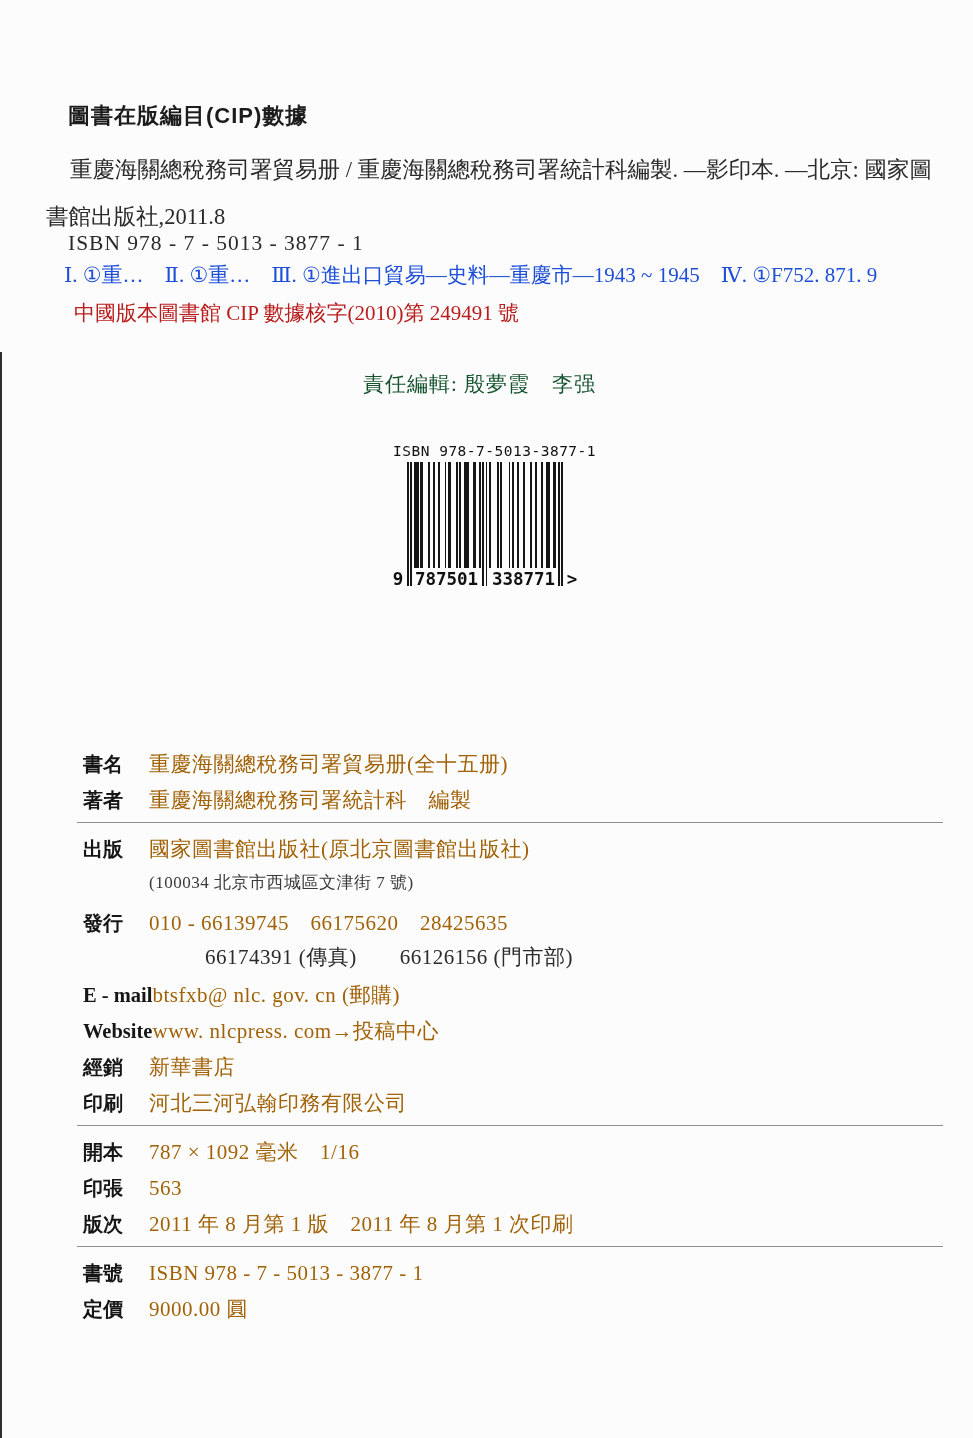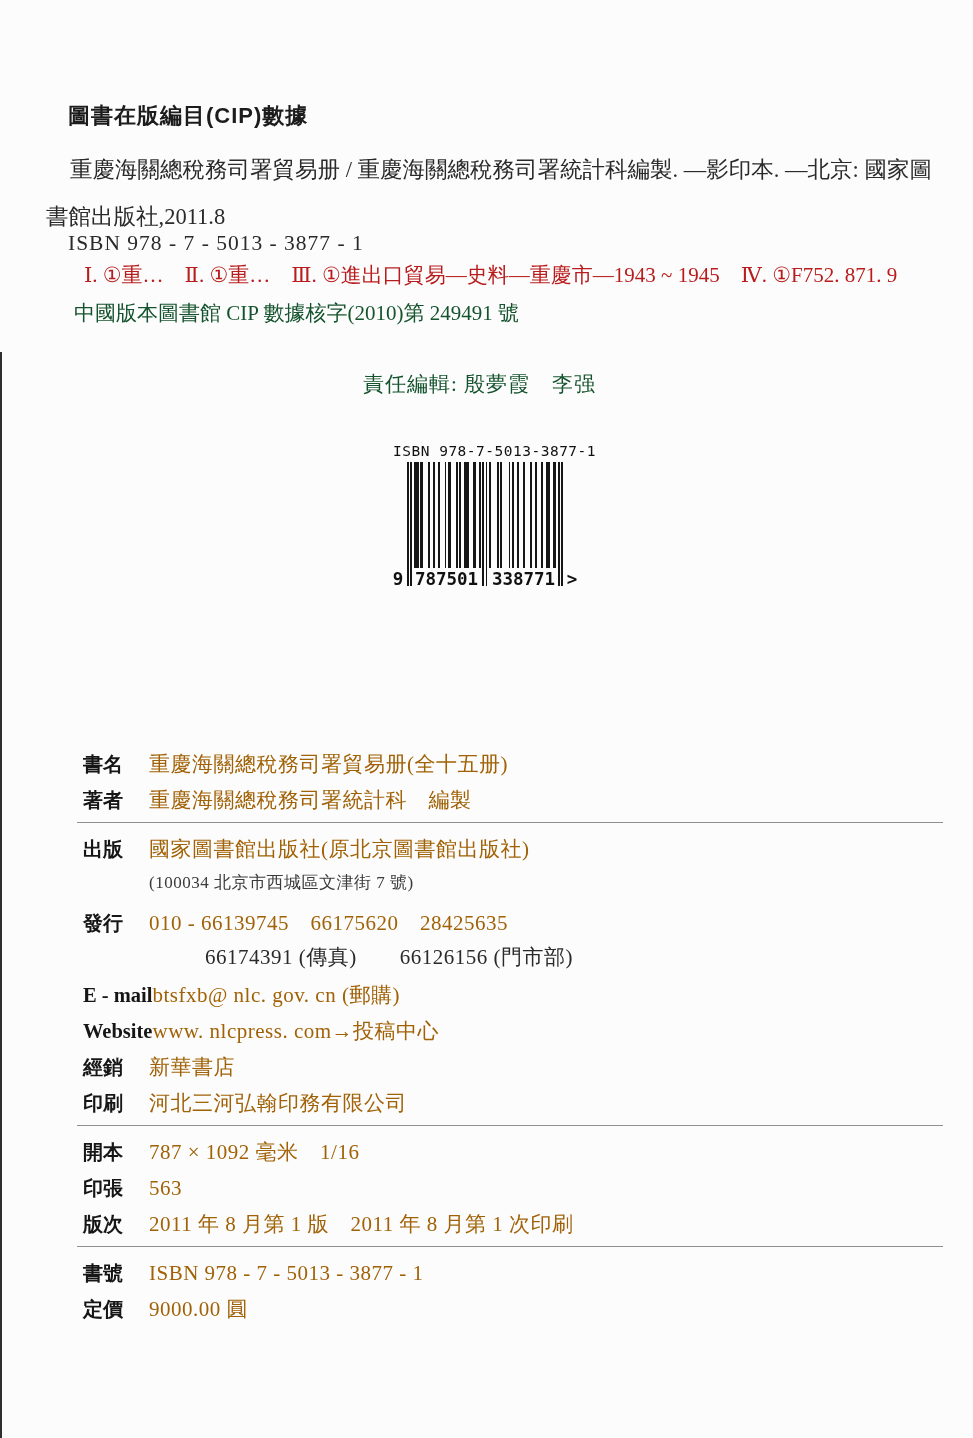--- a/index.html
+++ b/index.html
@@ -27,26 +27,26 @@
   }
   .cip-desc{
     position:absolute;left:46px;top:146px;width:892px;
     font-size:22.5px;line-height:47px;text-indent:24px;color:#2a2a2a;
   }
   .cip-isbn{
     position:absolute;left:68px;top:231px;
     font-size:21.5px;letter-spacing:1px;color:#2a2a2a;
   }
   .cip-class{
-    position:absolute;left:84px;top:261px;width:880px;
-    font-size:21px;color:#b91c1c;
+    position:absolute;left:64px;top:261px;width:880px;
+    font-size:21px;color:#1d4ed8;
   }
   .cip-record{
     position:absolute;left:74px;top:299px;
-    font-size:21px;color:#14532d;
+    font-size:21px;color:#b91c1c;
   }
   .editor-line{
     position:absolute;left:363px;top:370px;
     font-size:21px;letter-spacing:1px;color:#14532d;
   }
   
   .barcode{
     position:absolute;left:393px;top:443px;width:186px;
   }
   .bc-label{

